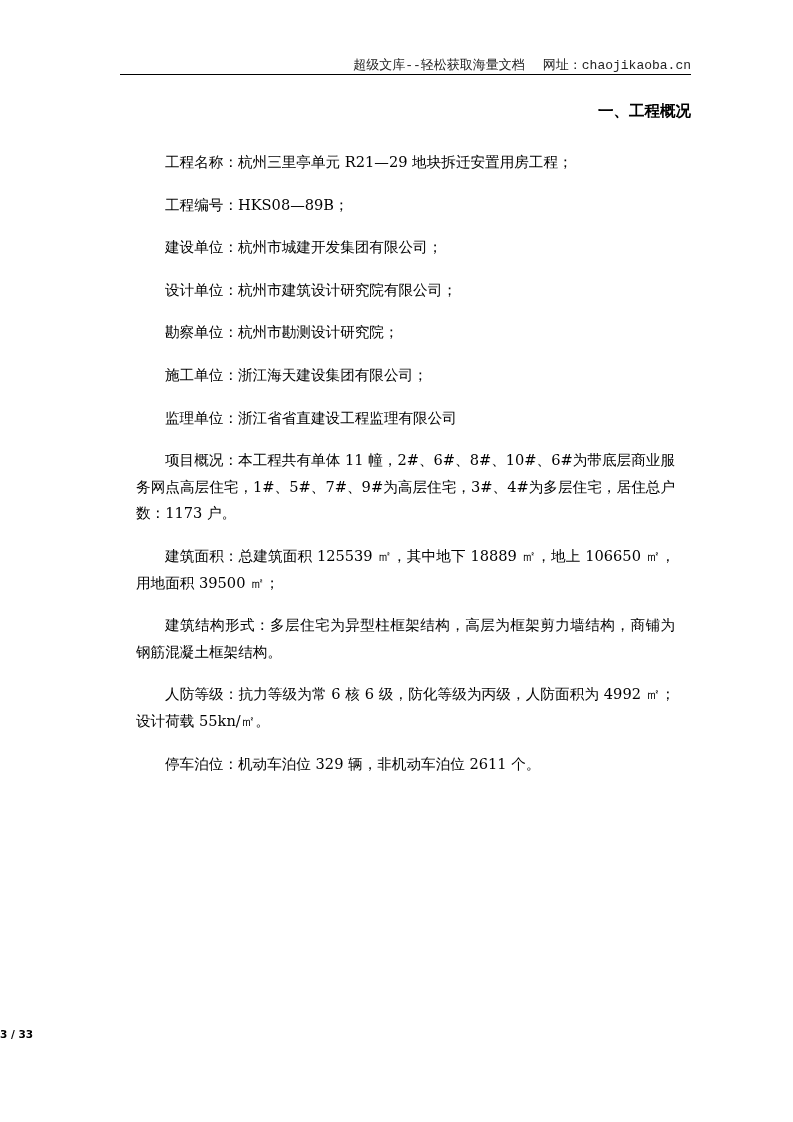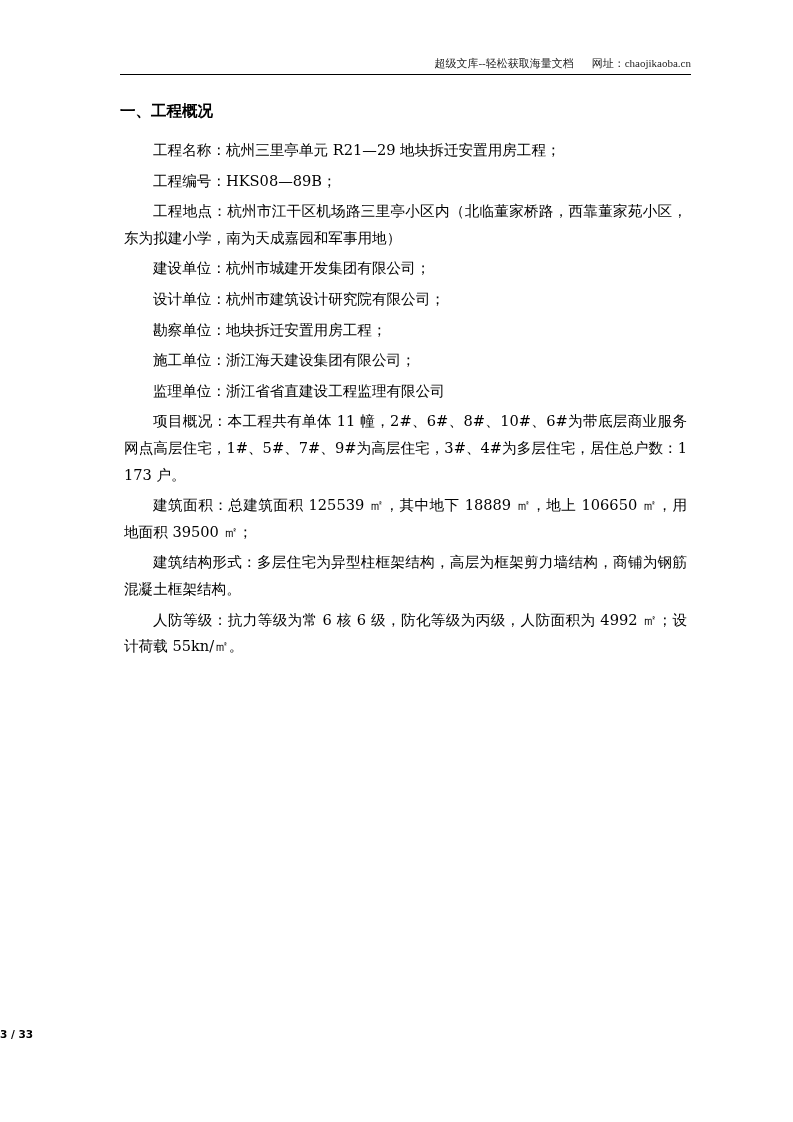--- a/index.html
+++ b/index.html
@@ -1,46 +1,46 @@
 <!DOCTYPE html>
 <html><head>
 <meta charset="utf-8">
 <style>
   html, body { margin:0; padding:0; background:#ffffff; }
   body { width:793px; height:1122px; position:relative; overflow:hidden;
          font-family:"DejaVu Serif","Liberation Serif",serif; color:#000; }
   .header { position:absolute; left:120px; width:571px; top:56px; height:18px;
-            text-align:right; font-size:11px; font-family:Liberation Serif, serif; color:#222; white-space:nowrap; }
+            text-align:right; font-size:13px; font-family:Liberation Mono, monospace; color:#222; white-space:nowrap; }
   .header .sep { display:inline-block; width:18px; }
   .rule { position:absolute; left:120px; width:571px; top:74px; height:0; border-top:1.2px solid #000; }
-  .title { position:absolute; left:120px; width:571px; top:101px; text-align:left;
+  .title { position:absolute; left:120px; width:571px; top:101px; text-align:right;
            font-family:"DejaVu Sans","Liberation Sans",sans-serif; font-weight:bold; font-size:15.5px; }
   .body { position:absolute; left:120px; width:571px; top:133px; font-size:14.6px; line-height:26.6px; }
-  .p { margin:4px; text-indent:29px; text-align:justify; word-break:break-all; }
+  .p { margin:16px; text-indent:29px; text-align:justify; word-break:break-all; }
   .footer { position:absolute; left:0; width:793px; top:1028px; 
             font-family:"DejaVu Sans","Liberation Sans",sans-serif; font-weight:bold; font-size:10.5px; }
 </style>
 </head>
 <body>
 
 <div class="header">
   <span>超级文库--轻松获取海量文档</span><span class="sep"></span><span>网址：</span><span>chaojikaoba.cn</span>
 </div>
 <div class="rule"></div>
 
 <div class="title">一、工程概况</div>
 
 <div class="body">
   <p class="p">工程名称：杭州三里亭单元 R21—29 地块拆迁安置用房工程；</p>
   <p class="p">工程编号：HKS08—89B；</p>
-  <p class="p">工程地点：杭州市江干区机场路三里亭小区内（北临董家桥路，西靠董家苑小区，东为拟建小学，南为天成嘉园和军事用地）</p>
   <p class="p">建设单位：杭州市城建开发集团有限公司；</p>
   <p class="p">设计单位：杭州市建筑设计研究院有限公司；</p>
-  <p class="p">勘察单位：地块拆迁安置用房工程；</p>
+  <p class="p">勘察单位：杭州市勘测设计研究院；</p>
   <p class="p">施工单位：浙江海天建设集团有限公司；</p>
   <p class="p">监理单位：浙江省省直建设工程监理有限公司</p>
   <p class="p">项目概况：本工程共有单体 11 幢，2#、6#、8#、10#、6#为带底层商业服务网点高层住宅，1#、5#、7#、9#为高层住宅，3#、4#为多层住宅，居住总户数：1173 户。</p>
   <p class="p">建筑面积：总建筑面积 125539 ㎡，其中地下 18889 ㎡，地上 106650 ㎡，用地面积 39500 ㎡；</p>
   <p class="p">建筑结构形式：多层住宅为异型柱框架结构，高层为框架剪力墙结构，商铺为钢筋混凝土框架结构。</p>
   <p class="p">人防等级：抗力等级为常 6 核 6 级，防化等级为丙级，人防面积为 4992 ㎡；设计荷载 55kn/㎡。</p>
+  <p class="p">停车泊位：机动车泊位 329 辆，非机动车泊位 2611 个。</p>
 </div>
 
 <div class="footer">3 / 33</div>
 
 </body></html>

